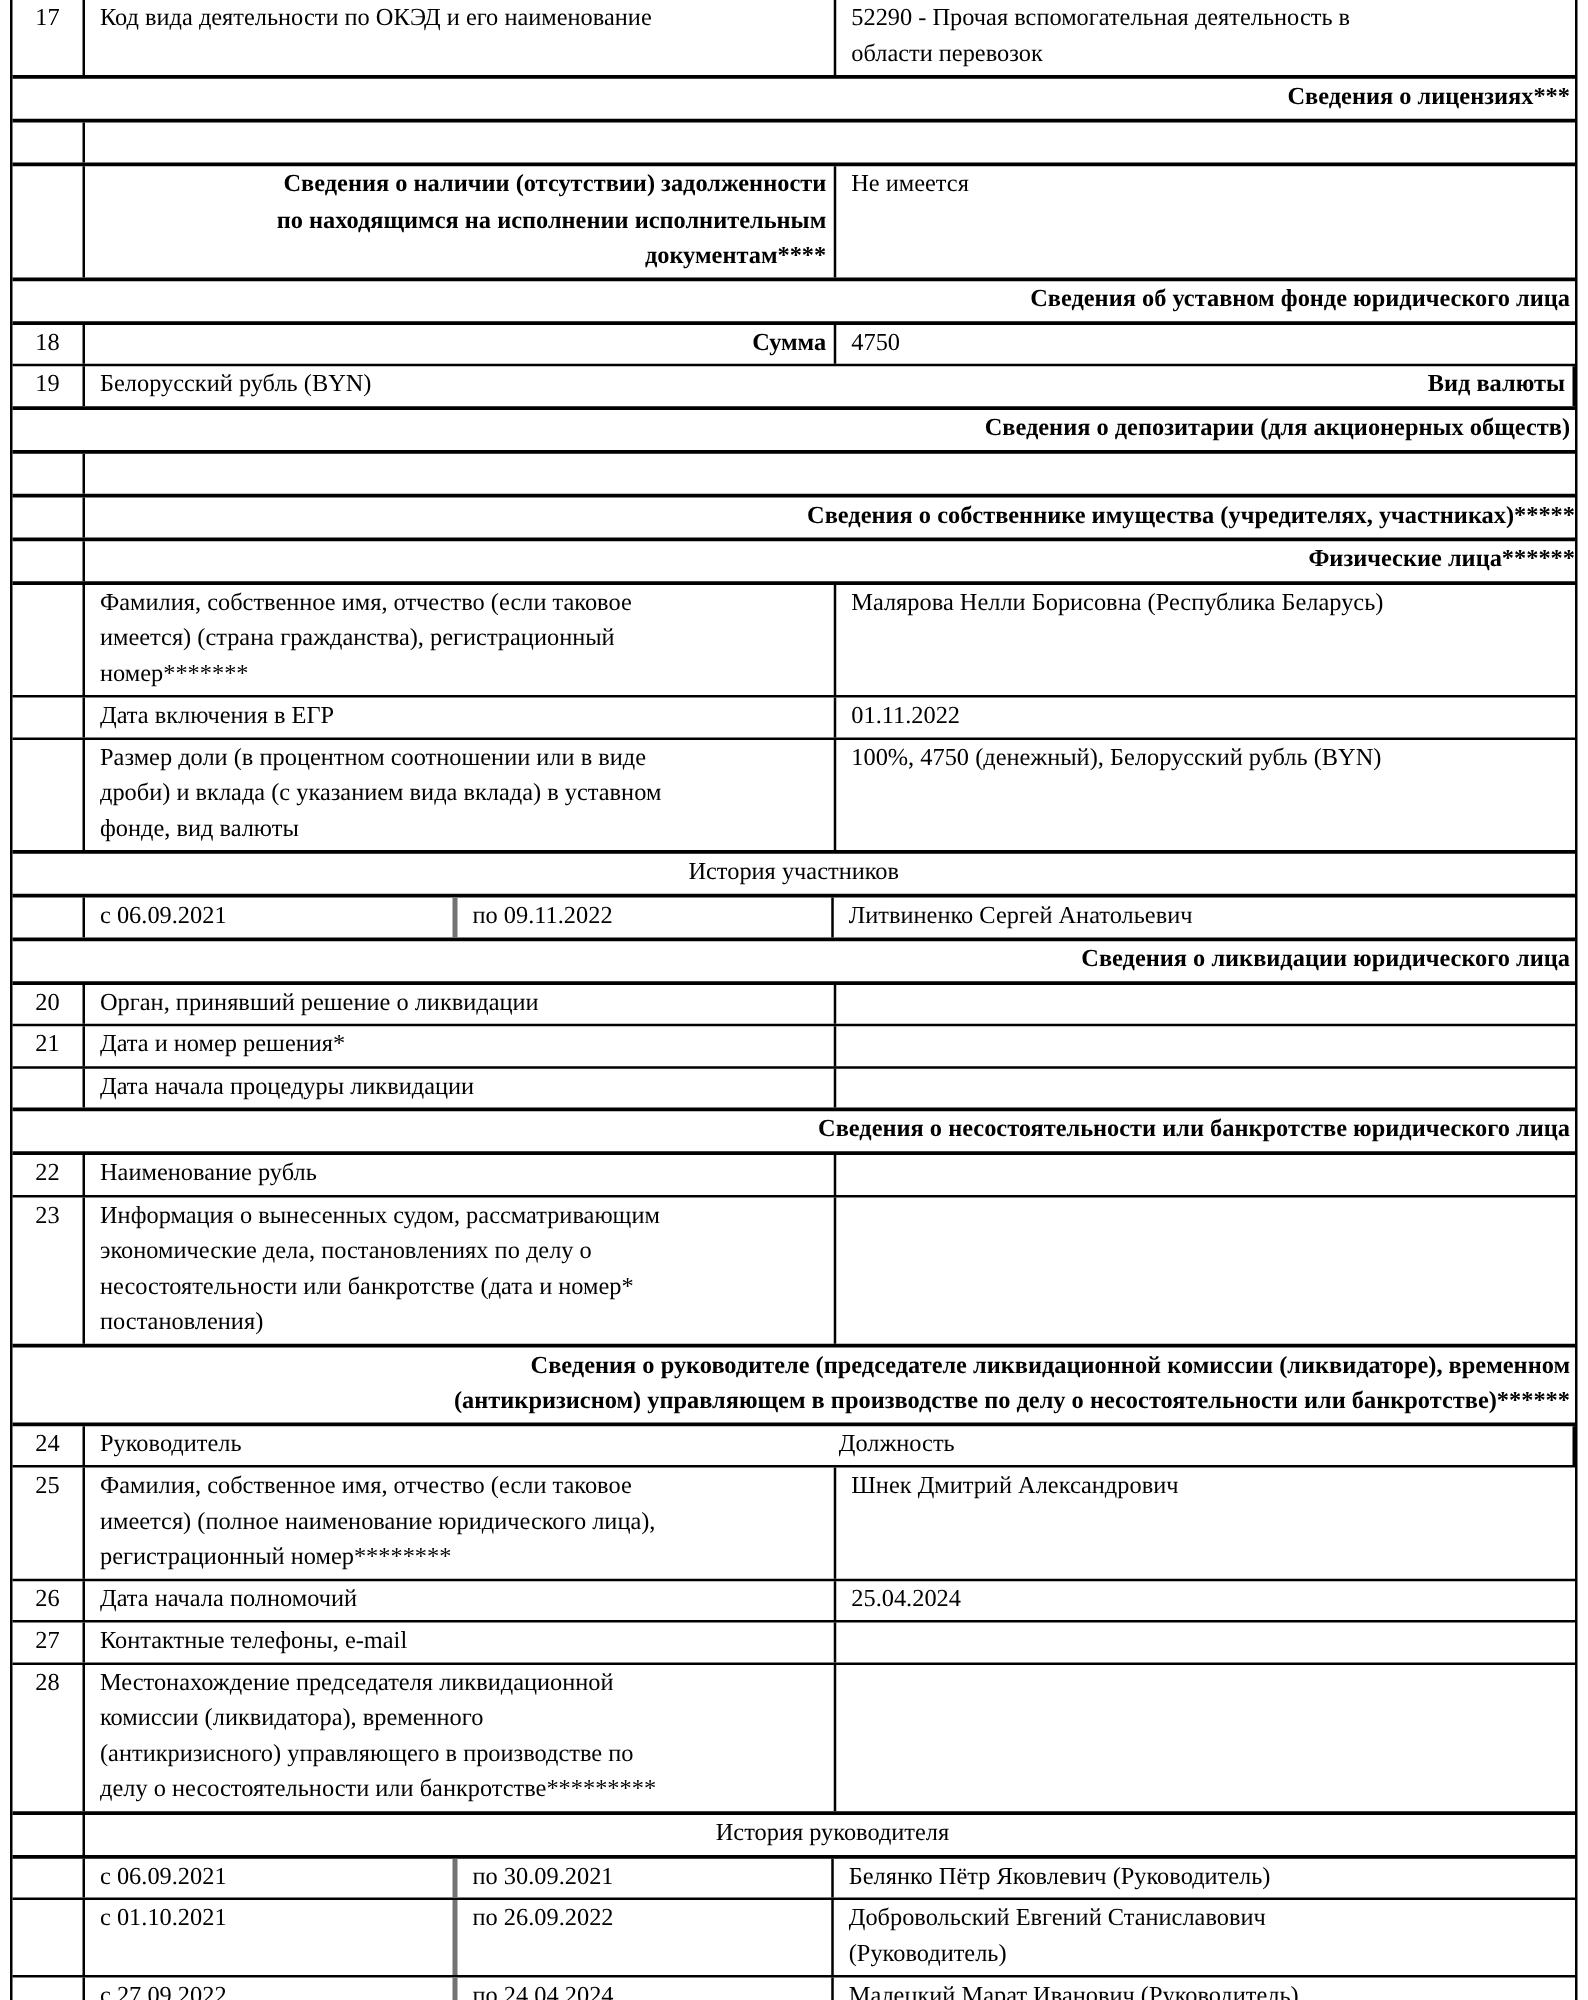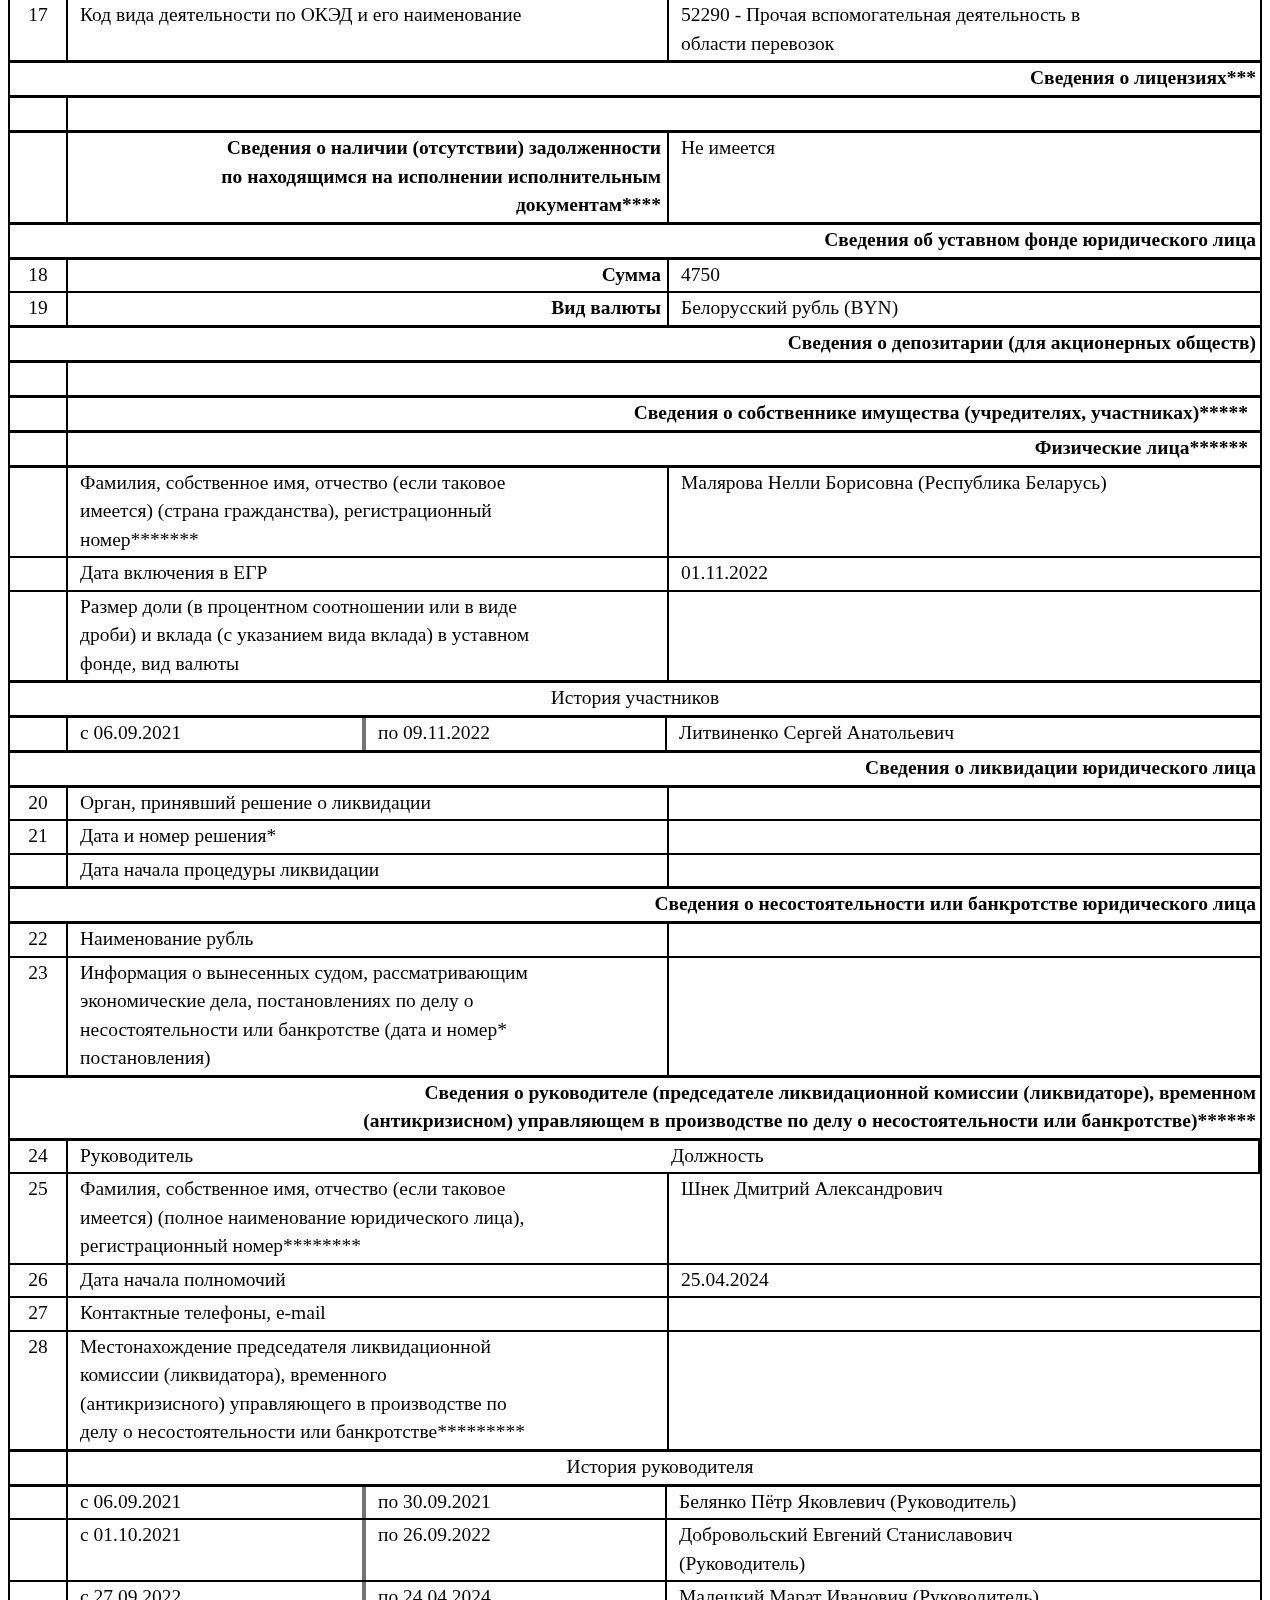--- a/index.html
+++ b/index.html
@@ -59,21 +59,21 @@
     border-right: 4px solid #737373;
   }
   .c-to {
     width: 301px;
     flex: 0 0 301px;
     border-right: 2px solid #000;
   }
   .c-merged {
     flex: 1 1 auto;
     text-align: center;
-    padding: 1px 12px 2px 4px;
+    padding: 1px 0 2px 4px;
     white-space: pre-line;
   }
   .c-full {
     flex: 1 1 auto;
     text-align: center;
     padding: 1px 4px 2px 4px;
     white-space: pre-line;
   }
   .bold { font-weight: bold; text-align: right; }
   .minh { min-height: 29px; }
@@ -105,22 +105,22 @@
     <div class="row thick">
       <div class="c-full minh bold">Сведения об уставном фонде юридического лица</div>
     </div>
     <div class="row thick">
       <div class="cell c-num minh">18</div>
       <div class="cell c-label minh bold">Сумма</div>
       <div class="cell c-value minh">4750</div>
     </div>
     <div class="row">
       <div class="cell c-num minh">19</div>
+      <div class="cell c-value minh">Белорусский рубль (BYN)</div>
       <div class="cell c-label minh bold">Вид валюты</div>
-      <div class="cell c-value minh">Белорусский рубль (BYN)</div>
     </div>
     <div class="row thick">
       <div class="c-full minh bold">Сведения о депозитарии (для акционерных обществ)</div>
     </div>
     <div class="row thick">
       <div class="cell c-num minh"></div>
       <div class="c-merged minh"></div>
     </div>
     <div class="row thick">
       <div class="cell c-num minh"></div>
@@ -140,20 +140,21 @@
     <div class="row">
       <div class="cell c-num minh"></div>
       <div class="cell c-label minh">Дата включения в ЕГР</div>
       <div class="cell c-value minh">01.11.2022</div>
     </div>
     <div class="row">
       <div class="cell c-num minh"></div>
       <div class="cell c-label minh">Размер доли (в процентном соотношении или в виде
 дроби) и вклада (с указанием вида вклада) в уставном
 фонде, вид валюты</div>
+      <div class="cell c-value minh">100%, 4750 (денежный), Белорусский рубль (BYN)</div>
     </div>
     <div class="row thick">
       <div class="c-full minh">История участников</div>
     </div>
     <div class="row thick">
       <div class="cell c-num minh"></div>
       <div class="cell c-from minh">с 06.09.2021</div>
       <div class="cell c-to minh">по 09.11.2022</div>
       <div class="cell c-value minh">Литвиненко Сергей Анатольевич</div>
     </div>

